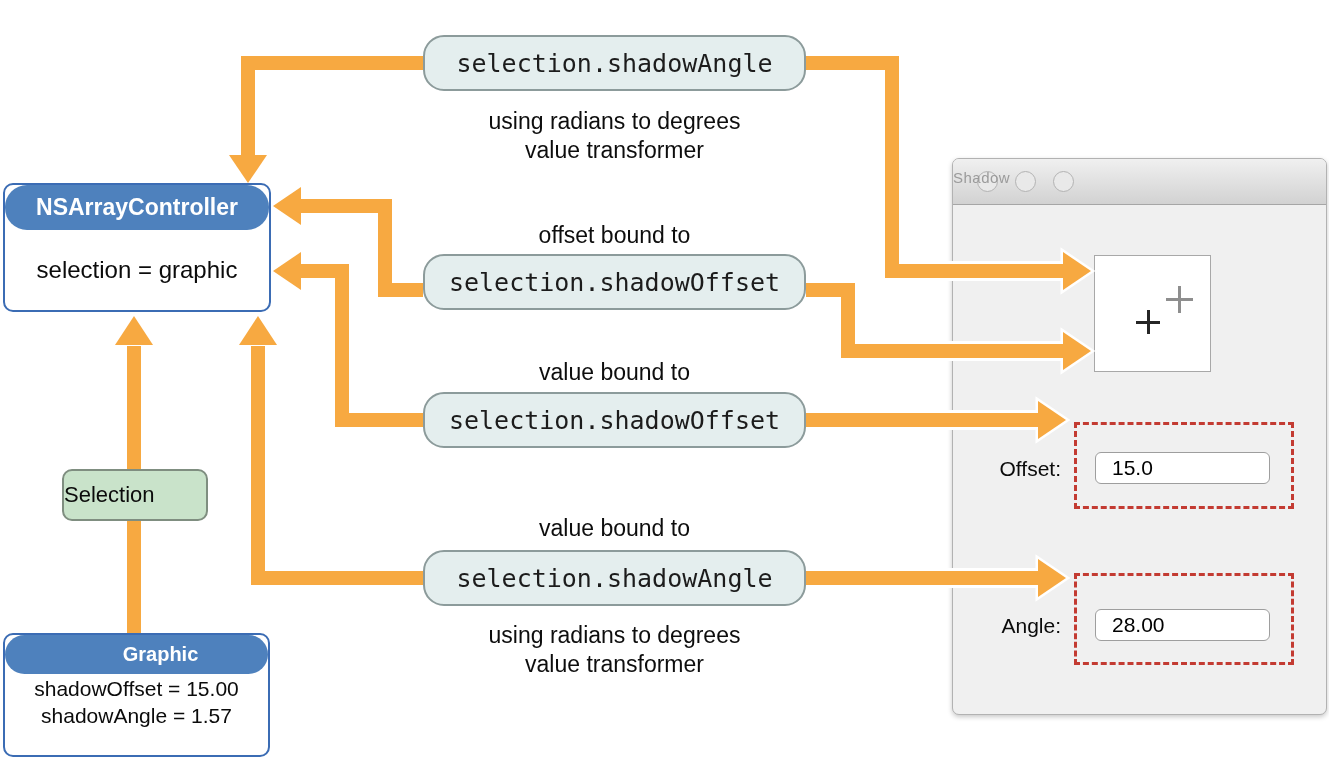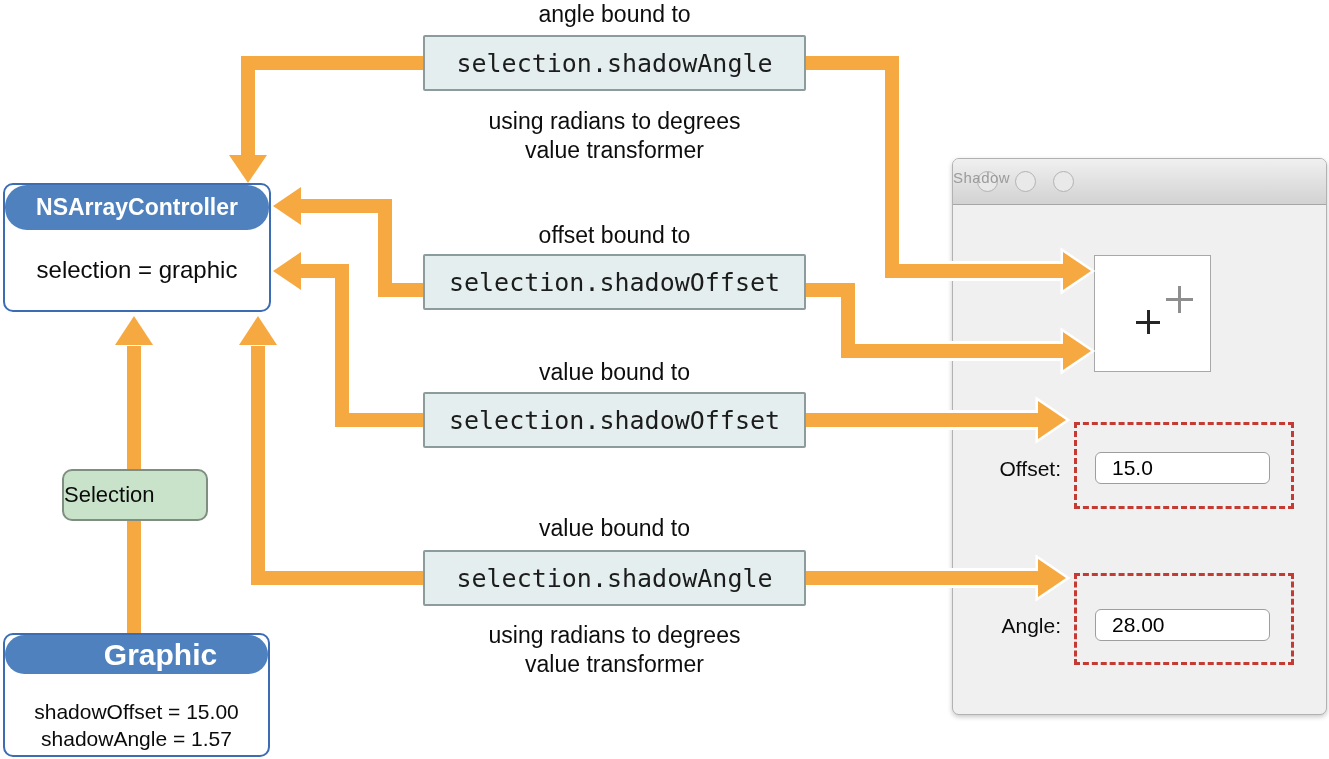--- a/index.html
+++ b/index.html
@@ -9,34 +9,34 @@
   }
   .abs{position:absolute;}
 
   
   .dlabel{left:423px;width:383px;text-align:center;font-size:23px;color:#0d0d0d;}
   .dnote{left:423px;width:383px;text-align:center;font-size:23px;line-height:29px;color:#0d0d0d;}
 
   
   .pill{
     left:423px;width:383px;height:56px;box-sizing:border-box;
-    background:#e4eeee;border:2px solid #8c9b9b;border-radius:2px;
+    background:#e4eeee;border:2px solid #8c9b9b;border-radius:21px;
     display:flex;align-items:center;justify-content:center;
     font-family:"DejaVu Sans Mono",monospace;font-size:25px;color:#1c1c1c;
   }
 
   
   .classbox{box-sizing:border-box;background:#fff;border:2px solid #3b6cb4;border-radius:10px;overflow:hidden;}
   .classbox .hdr{background:#4e81bd;color:#fff;font-weight:bold;text-align:center;border-radius:22px;}
   .nsac{left:3px;top:183px;width:268px;height:129px;}
   .nsac .hdr{height:45px;line-height:45px;font-size:23px;}
   .nsac .bdy{height:80px;display:flex;align-items:center;justify-content:center;font-size:24px;color:#0b0b0b;}
   .graphicbox{left:3px;top:633px;width:267px;height:124px;}
-  .graphicbox .hdr{height:39px;line-height:39px;font-size:30px;padding-left:48px;}
-  .graphicbox .bdy{padding-top:24px;text-align:center;font-size:21px;line-height:27px;color:#0b0b0b;}
+  .graphicbox .hdr{height:39px;line-height:39px;font-size:20px;padding-left:48px;}
+  .graphicbox .bdy{padding-top:1px;text-align:center;font-size:21px;line-height:27px;color:#0b0b0b;}
 
   .selbadge{
     left:62px;top:469px;width:146px;height:52px;box-sizing:border-box;
     background:#c9e3ca;border:2px solid #7f8e80;border-radius:10px;
     display:flex;align-items:center;font-size:22px;color:#0b0b0b;
   }
 
   
   svg.arrows{position:absolute;left:0;top:0;pointer-events:none;}
   .ao{fill:none;stroke:#ffffff;stroke-width:20;stroke-linejoin:miter;}
@@ -190,21 +190,20 @@
   <div class="abs pill" style="top:254px">
     <span>selection.shadowOffset</span>
   </div>
   <div class="abs pill" style="top:392px">
     <span>selection.shadowOffset</span>
   </div>
   <div class="abs pill" style="top:550px">
     <span>selection.shadowAngle</span>
   </div>
 
-  <div class="abs dlabel" style="top:1px">angle bound to</div>
   <div class="abs dnote" style="top:107px">
     <div>using radians to degrees</div>
     <div>value transformer</div>
   </div>
   <div class="abs dlabel" style="top:222px">offset bound to</div>
   <div class="abs dlabel" style="top:359px">value bound to</div>
   <div class="abs dlabel" style="top:515px">value bound to</div>
   <div class="abs dnote" style="top:621px">
     <div>using radians to degrees</div>
     <div>value transformer</div>

